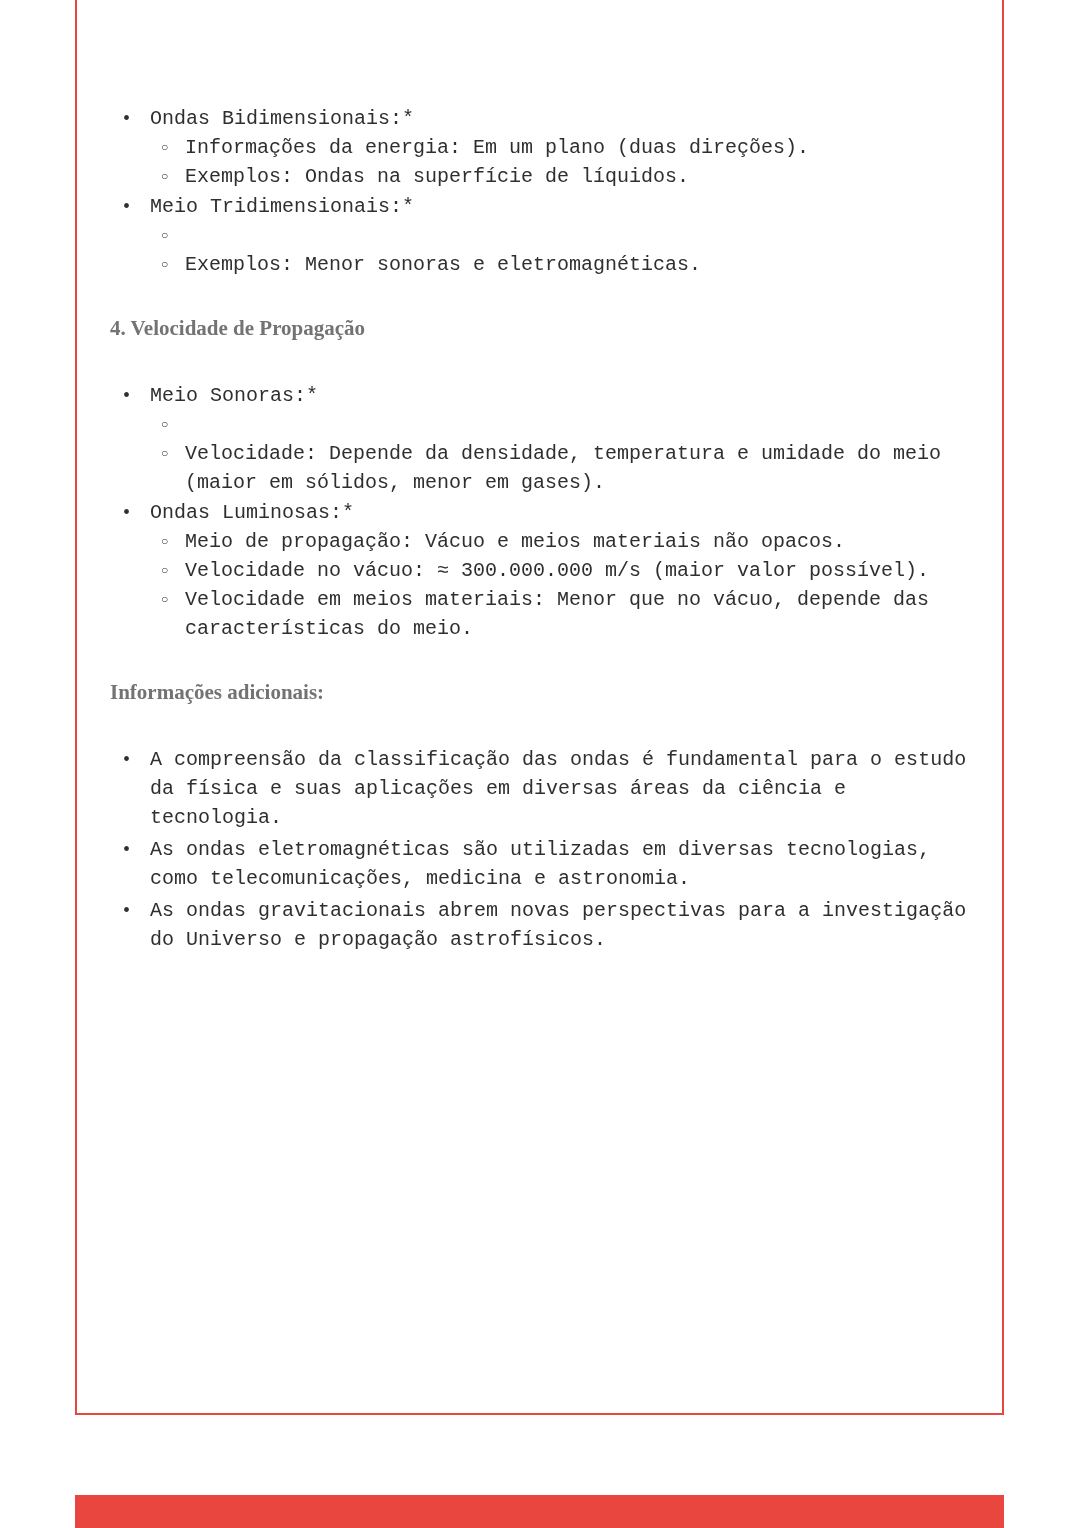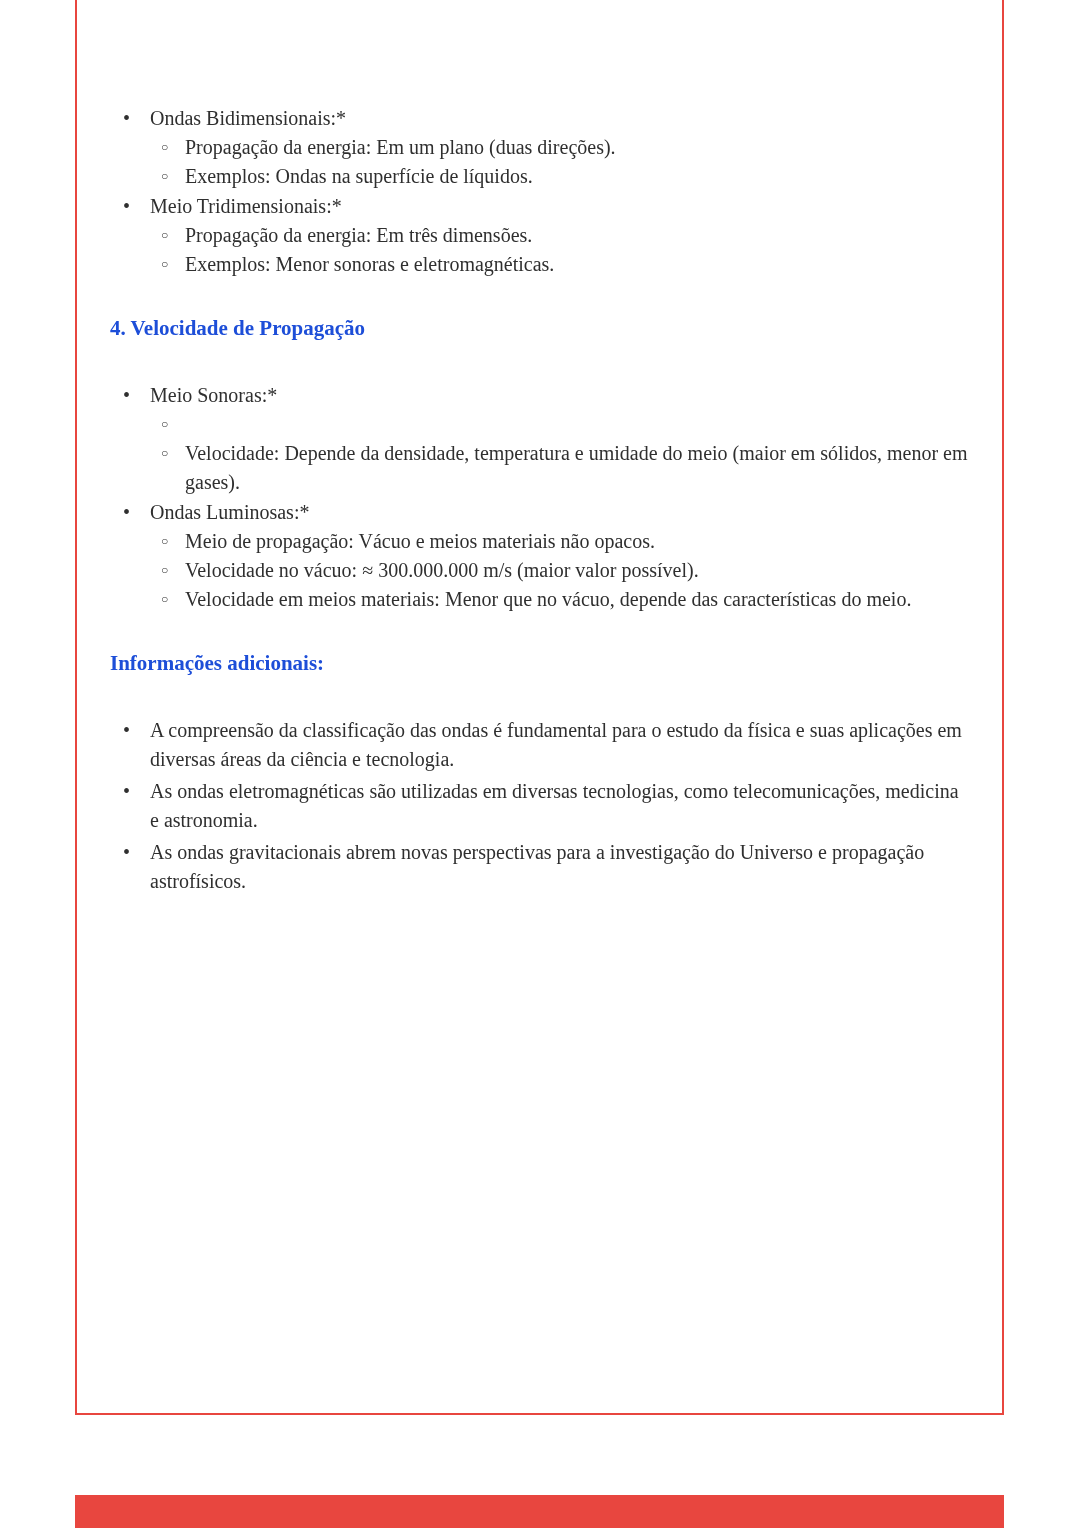--- a/index.html
+++ b/index.html
@@ -42,25 +42,25 @@
     font-size:20px;
     line-height:29px;
   }
   .m2{
     width:35px;
     padding-left:11px;
     font-size:12px;
     line-height:29px;
   }
   .li-body{ flex:1 1 auto; min-width:0; }
-  .label, .text{ display:block; }
+  .label, .text{ display:block;font-family:Liberation Mono, monospace; }
   .heading{
     font-size:21px;
     font-weight:bold;
-    color:#1d4ed8;
+    color:#737373;
     margin:35px 0 38px 0;
     line-height:29px;
   }
   .spaced > .li1{ margin-bottom:3px; }
   .footer-bar{
     position:absolute;
     left:75px;
     bottom:0;
     width:929px;
     height:33px;
@@ -75,37 +75,36 @@
     <div class="content">
 
       <ul class="list">
         <li class="li1">
           <span class="marker m1">•</span>
           <div class="li-body">
             <span class="label">Ondas Bidimensionais:*</span>
             <ul class="list">
               <li class="li2">
                 <span class="marker m2">○</span>
-                <span class="text">Propagação da energia: Em um plano (duas direções).</span>
+                <span class="text">Informações da energia: Em um plano (duas direções).</span>
               </li>
               <li class="li2">
                 <span class="marker m2">○</span>
                 <span class="text">Exemplos: Ondas na superfície de líquidos.</span>
               </li>
             </ul>
           </div>
         </li>
         <li class="li1">
           <span class="marker m1">•</span>
           <div class="li-body">
             <span class="label">Meio Tridimensionais:*</span>
             <ul class="list">
               <li class="li2">
                 <span class="marker m2">○</span>
-                <span class="text">Propagação da energia: Em três dimensões.</span>
               </li>
               <li class="li2">
                 <span class="marker m2">○</span>
                 <span class="text">Exemplos: Menor sonoras e eletromagnéticas.</span>
               </li>
             </ul>
           </div>
         </li>
       </ul>
 

